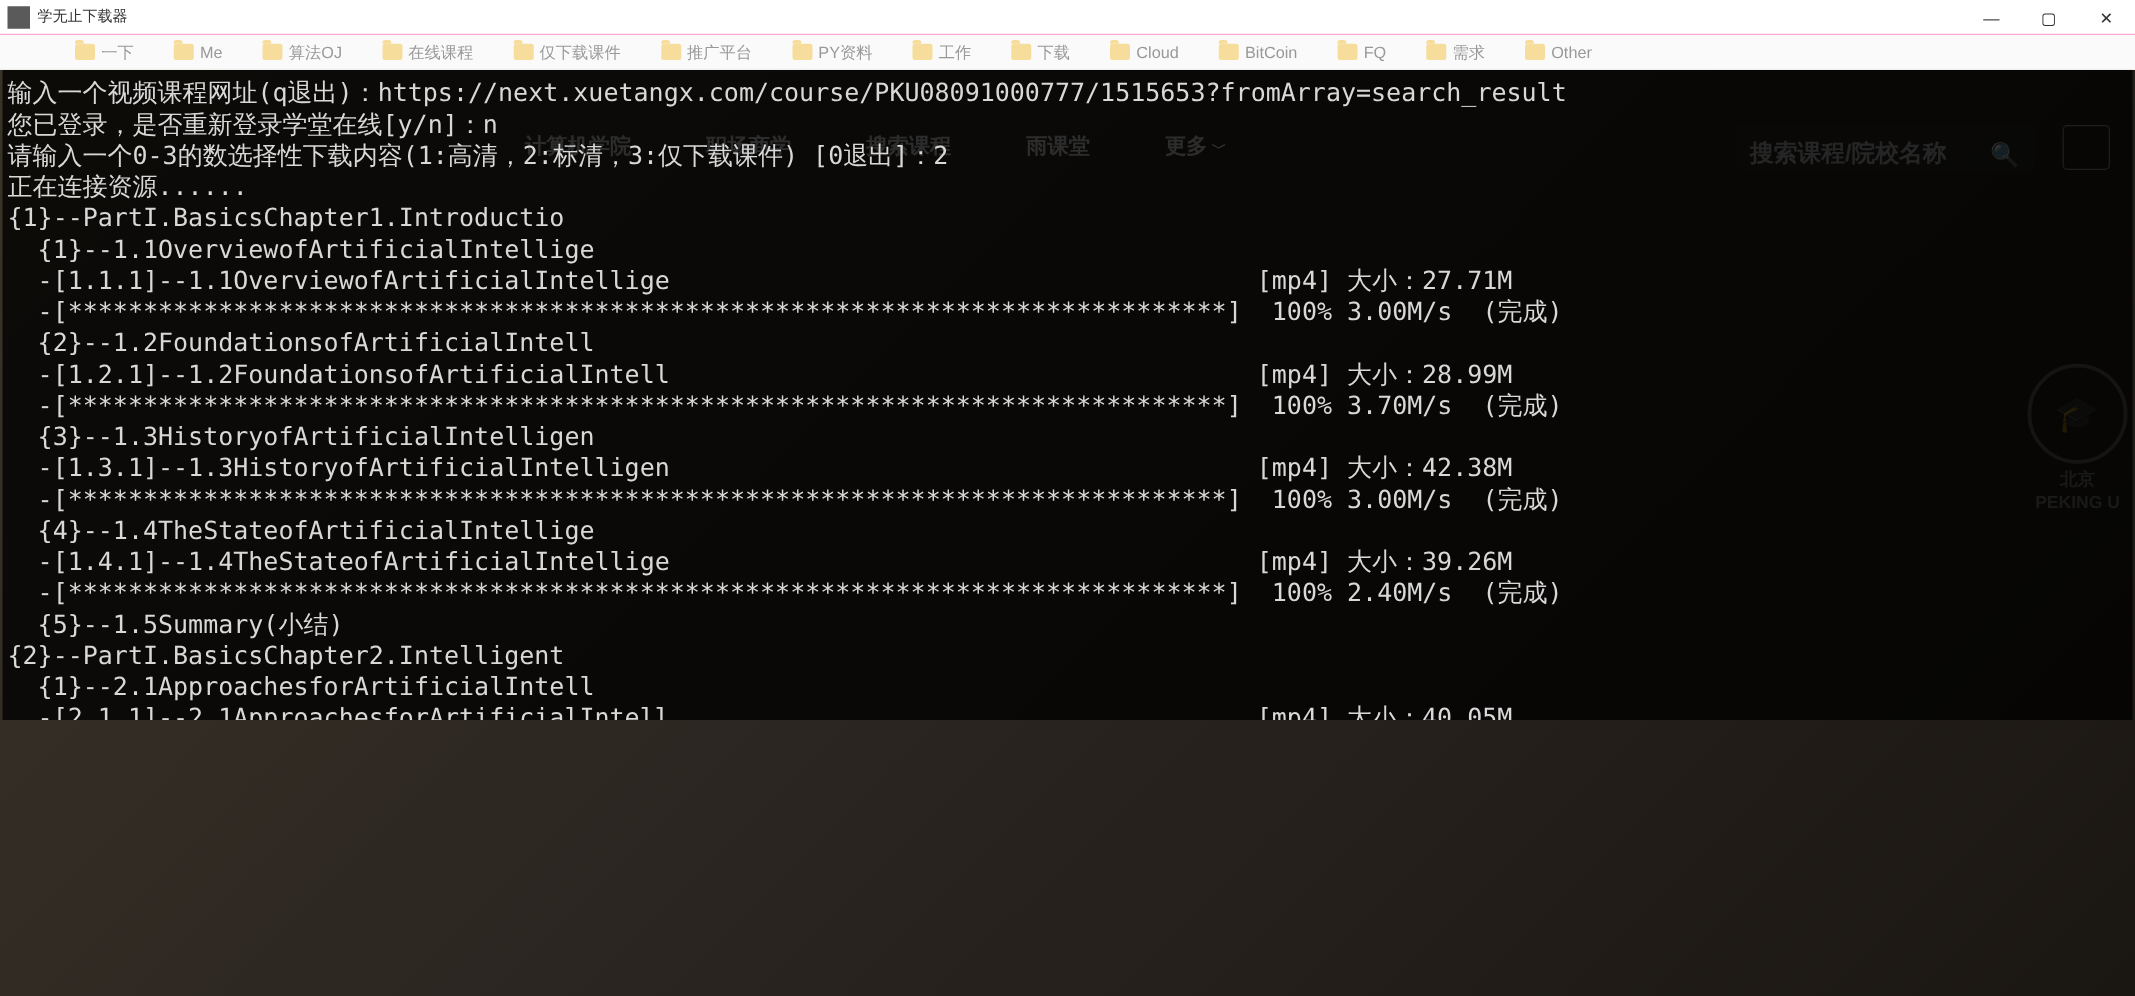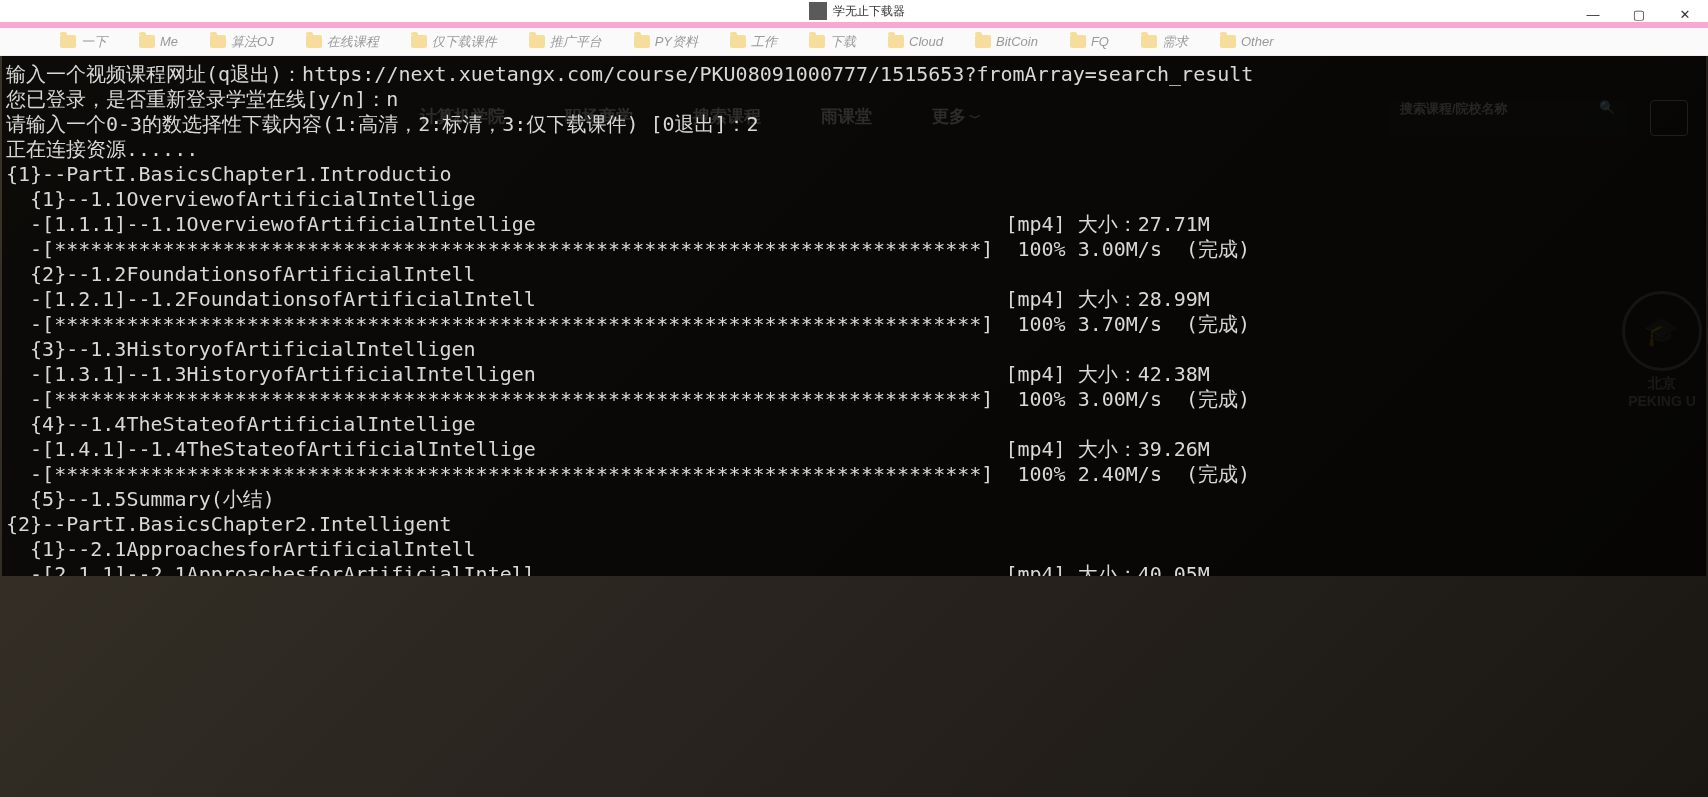--- a/index.html
+++ b/index.html
@@ -1,30 +1,30 @@
 <!DOCTYPE html>
 <html><head>
 <meta charset="utf-8">
 <style>
   * { margin:0; padding:0; box-sizing:border-box; }
   body { width:1708px; height:797px; overflow:hidden; font-family:"Microsoft YaHei",Arial,sans-serif; background:#fff; position:relative; }
-  .titlebar { height:28px; background:#fff; border-bottom:6px solid #f9a8d4; display:flex; align-items:center; padding-left:6px; font-size:12px; color:#333; position:relative;justify-content:center; }
+  .titlebar { height:28px; background:#fff; border-bottom:1px solid #f9a8d4; display:flex; align-items:center; padding-left:6px; font-size:12px; color:#333; position:relative; }
   .app-icon { width:18px; height:18px; background:#5a5a5a; margin-right:6px; display:inline-block; }
   .winctrls { position:absolute; right:0; top:0; height:28px; display:flex; }
   .winctrls div { width:46px; height:28px; display:flex; align-items:center; justify-content:center; font-size:13px; color:#333; cursor:pointer; }
 
   .bookmarks { height:28px; display:flex; align-items:center; padding-left:60px; gap:32px; font-size:13px; color:#999; background:#fafafa; border-bottom:1px solid #eee; }
-  .bm { display:flex; align-items:center; gap:5px; white-space:nowrap;font-style:italic; }
+  .bm { display:flex; align-items:center; gap:5px; white-space:nowrap; }
   .bm .fld { width:16px; height:13px; background:#f7dd9c; border-radius:2px; display:inline-block; position:relative; }
   .bm .fld::before { content:""; position:absolute; top:-3px; left:0; width:7px; height:3px; background:#f7dd9c; border-radius:2px 2px 0 0;}
 
   .page-bg { position:absolute; top:56px; left:0; right:0; bottom:0; background:linear-gradient(135deg,#3a3428 0%,#2a2520 50%,#1a1612 100%);font-weight:bold; }
   .nav-behind { position:absolute; top:40px; left:0; right:0; height:40px; display:flex; align-items:center; padding-left:420px; gap:60px; font-size:17px; color:#c9c9c9; }
   .nav-behind .more::after { content:" ﹀"; font-size:12px; }
-  .search-behind { position:absolute; right:80px; top:44px; width:240px; height:36px; background:rgba(50,50,50,.35); border-radius:4px; display:flex; align-items:flex-start; padding:0 12px; color:#aaa; font-size:13px; justify-content:space-between; }
+  .search-behind { position:absolute; right:80px; top:44px; width:240px; height:36px; background:rgba(50,50,50,.35); border-radius:4px; display:flex; align-items:flex-end; padding:0 12px; color:#aaa; font-size:19px; justify-content:space-between; }
   .sq-btn { position:absolute; right:20px; top:44px; width:38px; height:36px; border:1px solid #888; border-radius:4px; }
   .join-btn { position:absolute; right:20px; top:510px; width:230px; height:56px; background:rgba(80,80,80,.5); color:#ddd; display:flex; align-items:center; justify-content:center; font-size:20px; border-radius:3px; }
   .pku-badge { position:absolute; right:6px; top:235px; color:#aaa; font-size:14px; text-align:center; opacity:.6;}
   .pku-badge .circ{ width:80px;height:80px;border:3px solid #888;border-radius:50%;margin:0 auto 4px;display:flex;align-items:center;justify-content:center;font-size:28px;}
 
   .terminal { position:absolute; top:56px; left:2px; right:2px; height:520px; background:rgba(0,0,0,0.78); color:#d8d8d8; font-family:"NSimSun","SimSun",Consolas,monospace; font-size:20px; line-height:25px; padding:6px 4px 4px 4px; white-space:pre; overflow:hidden; letter-spacing:0; }
   .terminal .title-line { text-align:center; padding:8px 0 6px; }
 </style>
 </head>
 <body>

